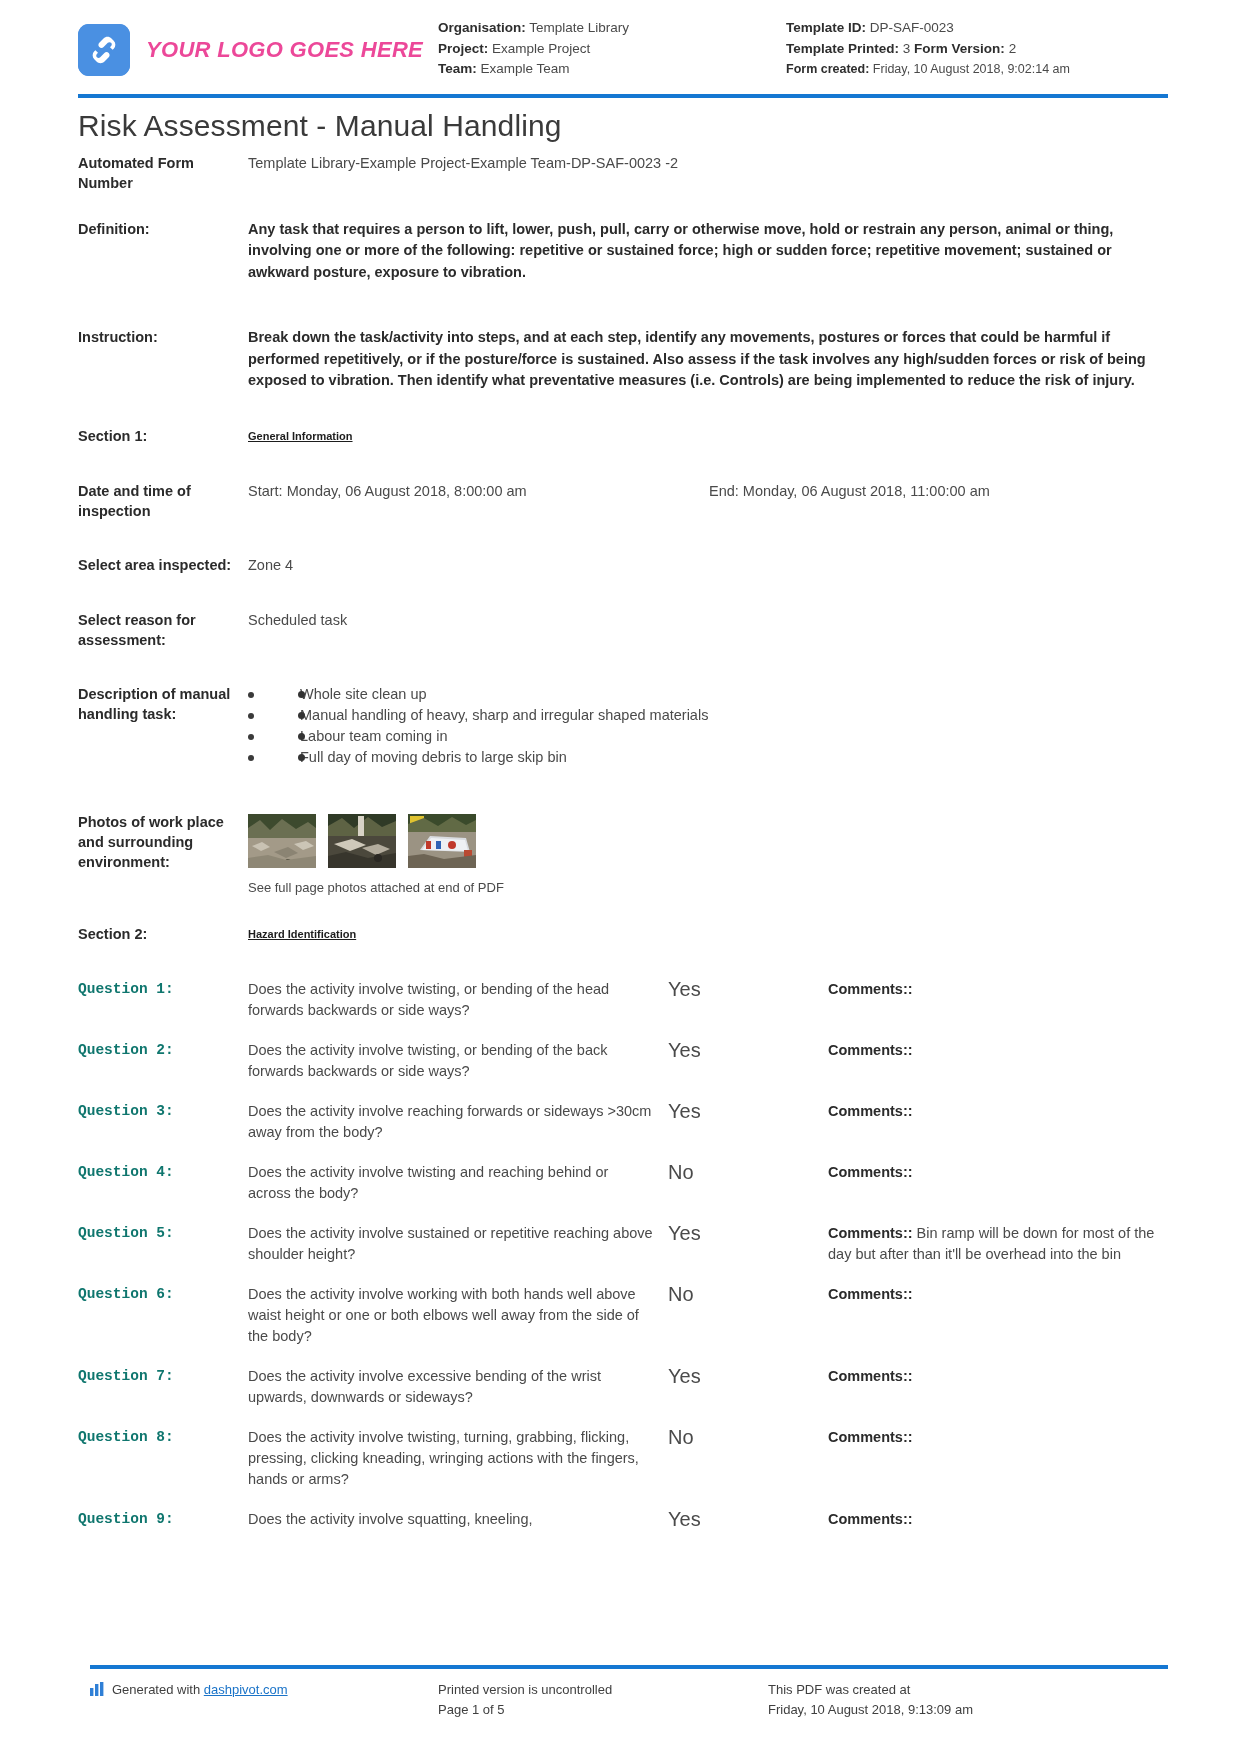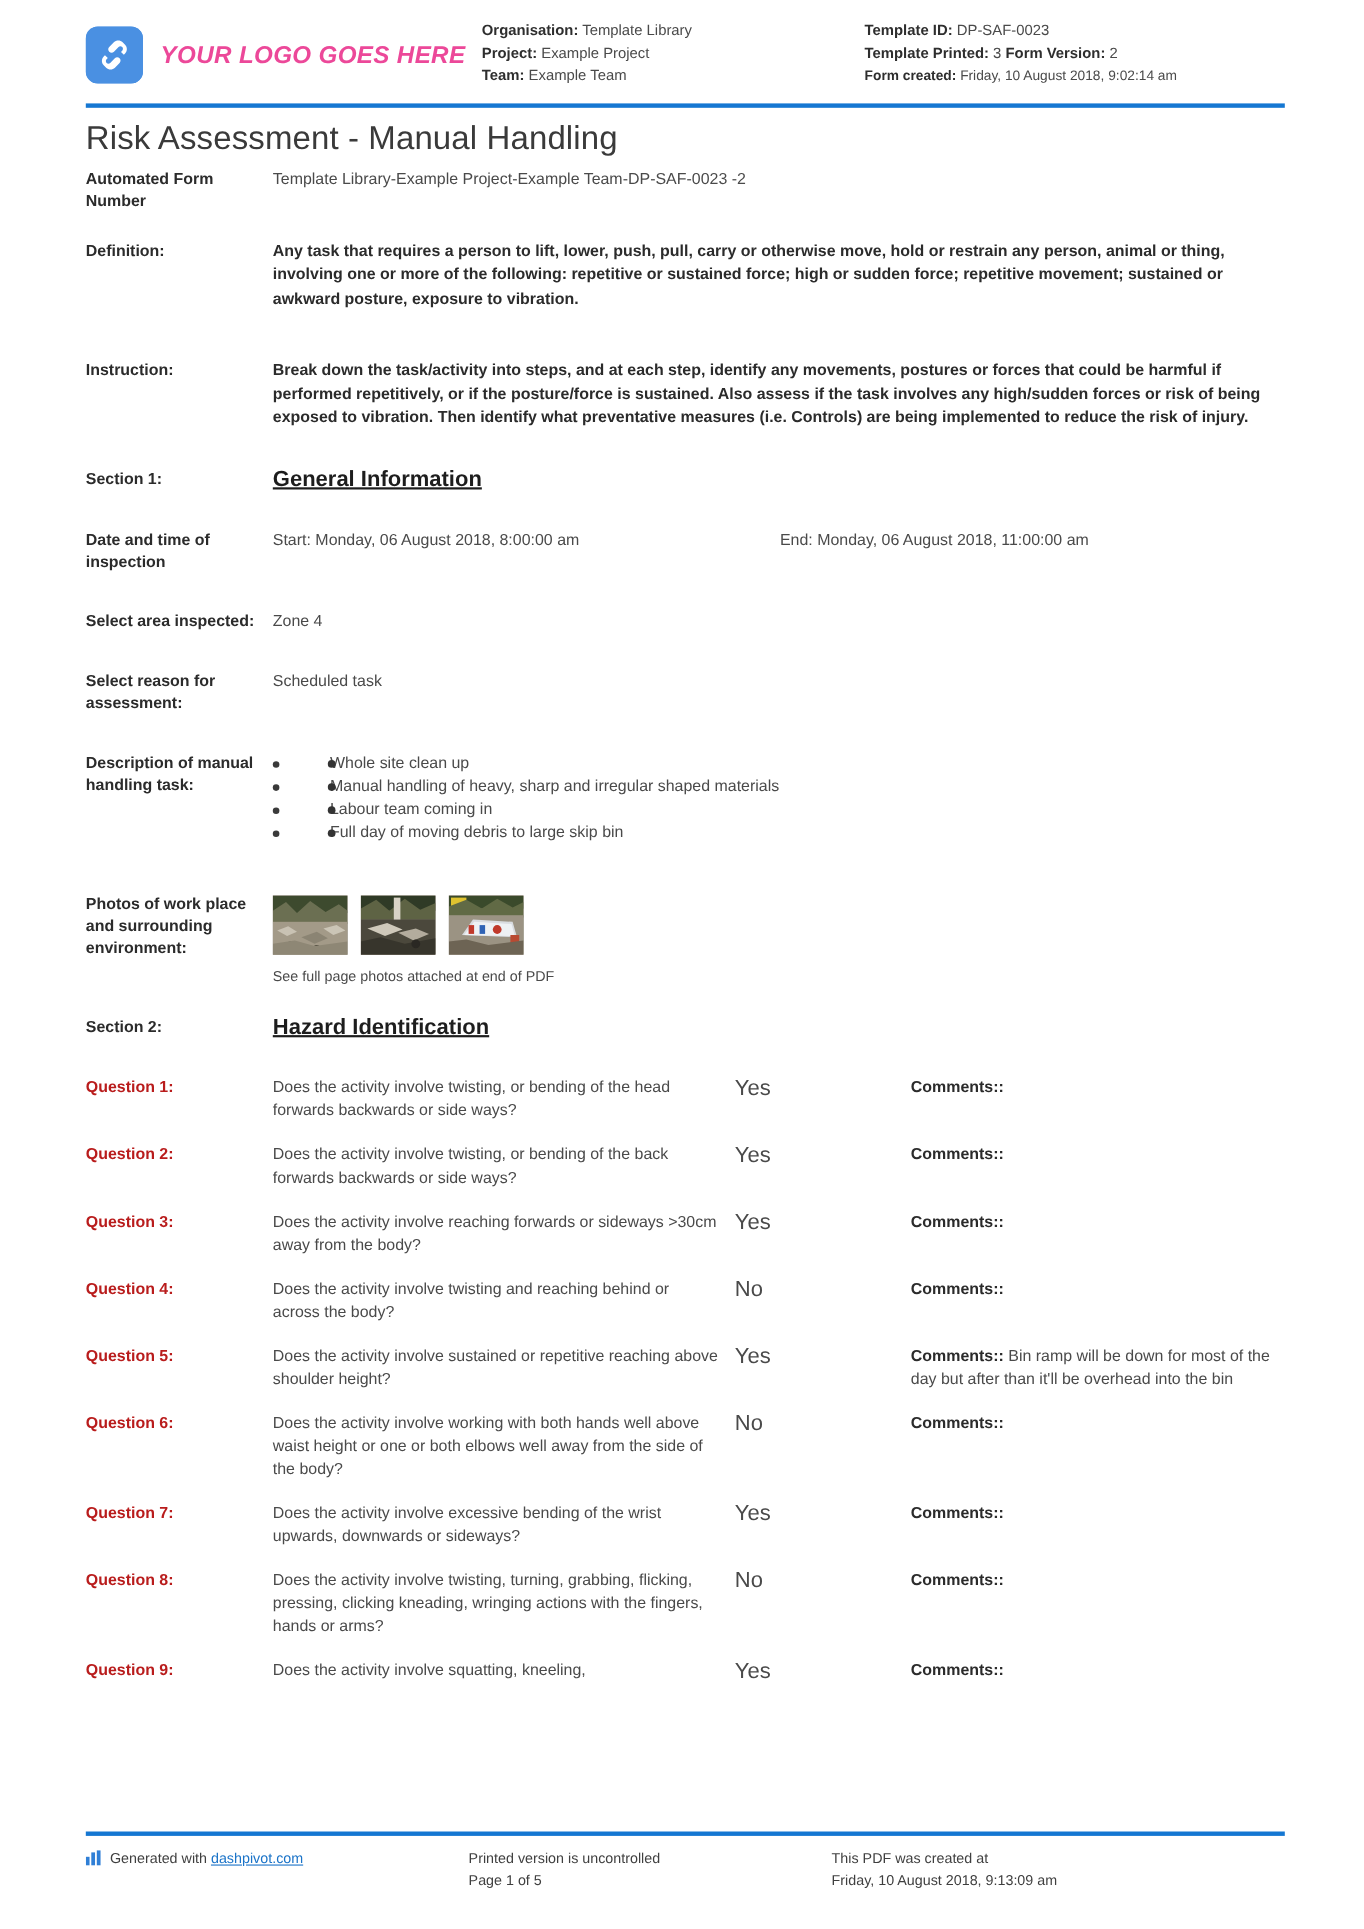--- a/index.html
+++ b/index.html
@@ -106,21 +106,21 @@
   }
   .val.bold {
     font-weight: bold;
     color: #2b2b2b;
     line-height: 21.5px;
   }
   .val.underline-head {
     font-weight: bold;
     color: #1d1d1d;
     text-decoration: underline;
-    font-size: 20px;
+    font-size: 11px;
   }
   .sp-26 { height: 26px; }
   .sp-34 { height: 34px; }
   .sp-44 { height: 44px; }
 
   
   .twocol { display:flex; width:100%;gap:41px; }
   .twocol .c1 { width: 420px; flex: 0 0 420px; }
   .twocol .c2 { flex: 1 1 auto; }
 
@@ -181,22 +181,23 @@
     margin-top: 9px;
   }
 
   
   .qrow { display: flex; align-items: flex-start; margin-bottom: 19px; }
   .qlbl {
     width: 170px;
     flex: 0 0 170px;
     font-size: 14.5px;
     font-weight: bold;
-    color: #b91c1c;
+    color: #0f766e;
     line-height: 21px;
+    font-family: Liberation Mono, monospace;
   }
   .qtext {
     width: 420px;
     flex: 0 0 420px;
     font-size: 14.5px;
     line-height: 21px;
     color: #4a4a4a;
     padding-right: 14px;
     box-sizing: border-box;
   }
@@ -211,21 +212,21 @@
     flex: 1 1 auto;
     font-size: 14.5px;
     line-height: 21px;
     color: #4a4a4a;
   }
   .qcom b { color: #2b2b2b; }
 
   
   .footer-wrap {
     position: absolute;
-    left: 0;
+    left: 12px;
     right: 0;
     bottom: 34px;
   }
   .rule-bottom {
     height: 4px;
     background: #1577d2;
     margin: 0 72px 0 78px;
   }
   .footer {
     display: flex;

